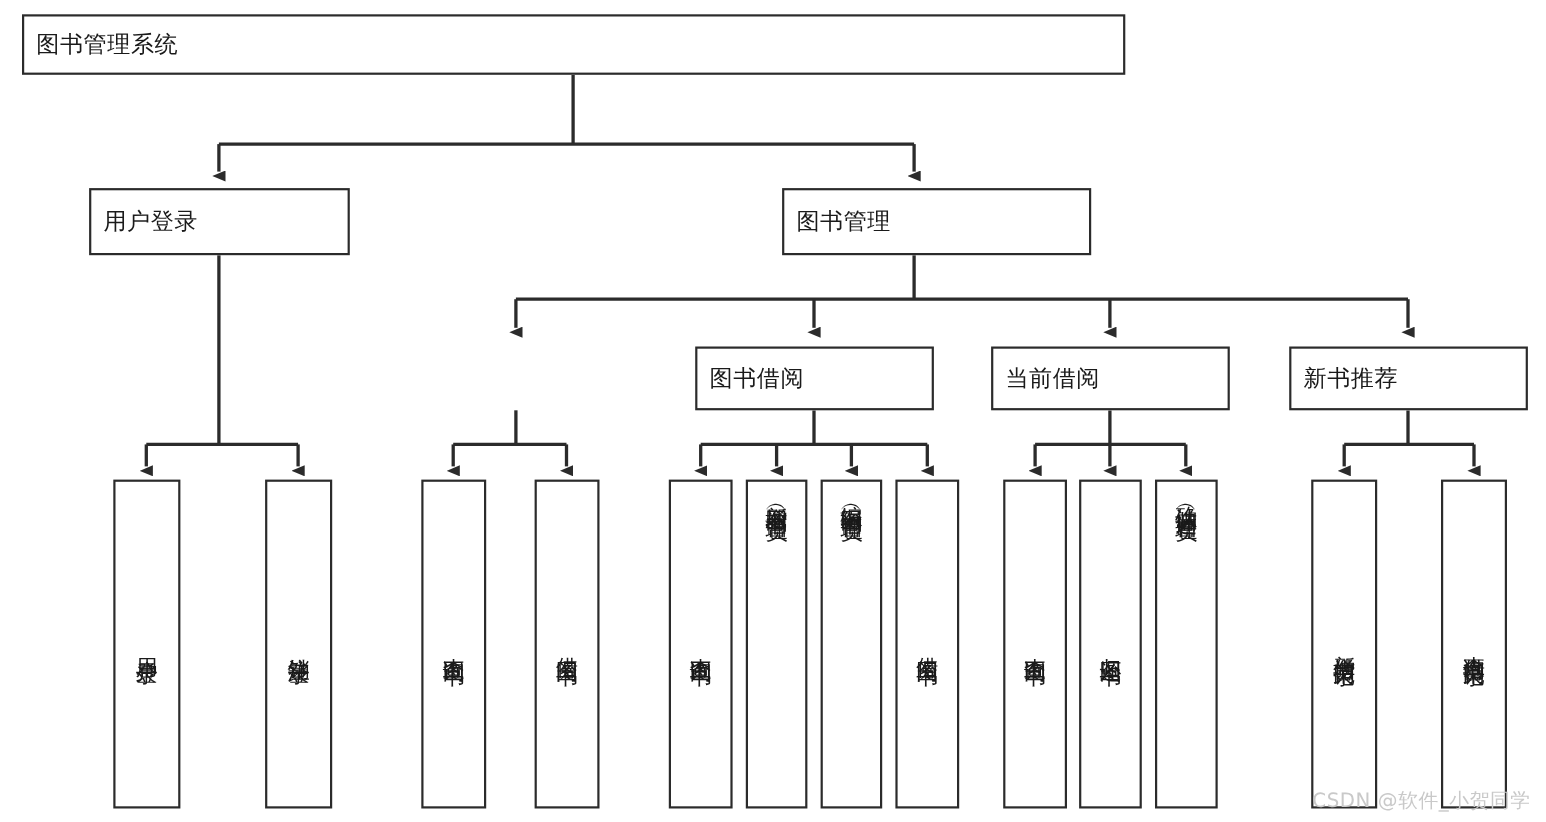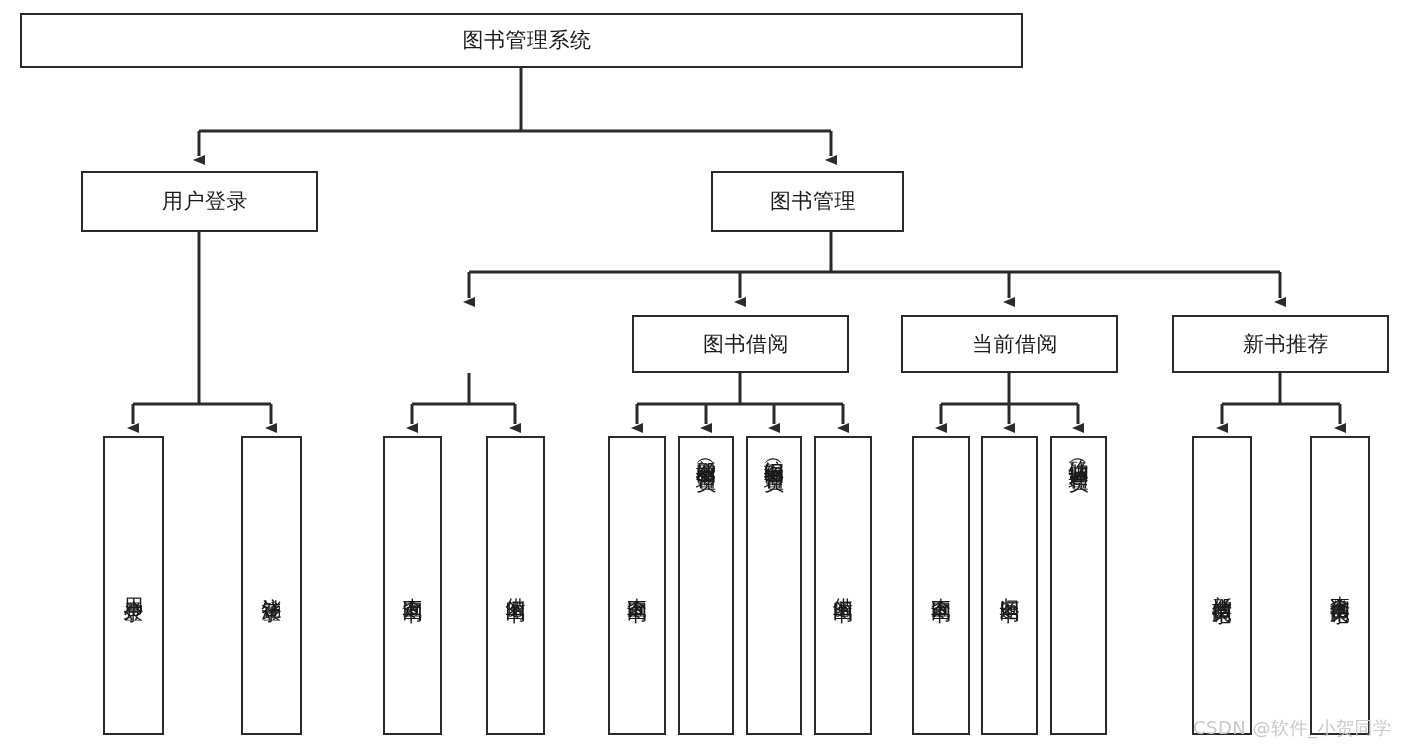--- a/index.html
+++ b/index.html
@@ -26,21 +26,20 @@
     height: 747px;
     pointer-events: none;
   }
   .node {
     position: absolute;
     box-sizing: border-box;
     background: #ffffff;
     border: 2px solid #2b2b2b;
     display: flex;
     align-items: center;
-    justify-content: center;
     color: #1a1a1a;
     z-index: 2;
     padding-left: 11px;
   }
   .node-h .node-label {
     font-size: 21px;
     line-height: 1.15;
     letter-spacing: 0.5px;
     white-space: nowrap;
   }
@@ -125,21 +124,21 @@
     </g>
   </svg>
 
   <div class="node node-h" style="left:20px; top:13px; width:1003px; height:55px;">
     <span class="node-label">图书管理系统</span>
   </div>
 
   <div class="node node-h" style="left:81px; top:171px; width:237px; height:61px;">
     <span class="node-label">用户登录</span>
   </div>
-  <div class="node node-h" style="left:711px; top:171px; width:193px; height:61px;">
+  <div class="node node-h" style="left:711px; top:171px; width:281px; height:61px;">
     <span class="node-label">图书管理</span>
   </div>
 
   <div class="node node-h" style="left:632px; top:315px; width:217px; height:58px;">
     <span class="node-label">图书借阅</span>
   </div>
   <div class="node node-h" style="left:901px; top:315px; width:217px; height:58px;">
     <span class="node-label">当前借阅</span>
   </div>
   <div class="node node-h" style="left:1172px; top:315px; width:217px; height:58px;">

